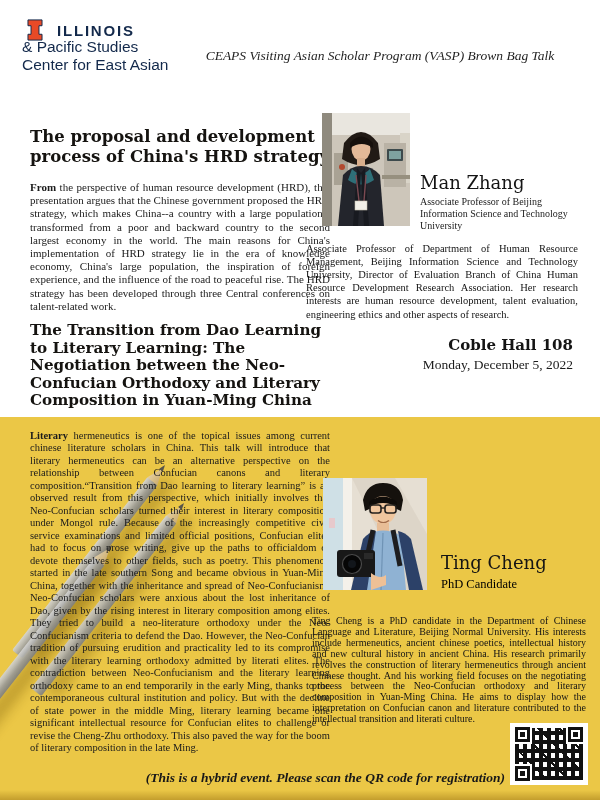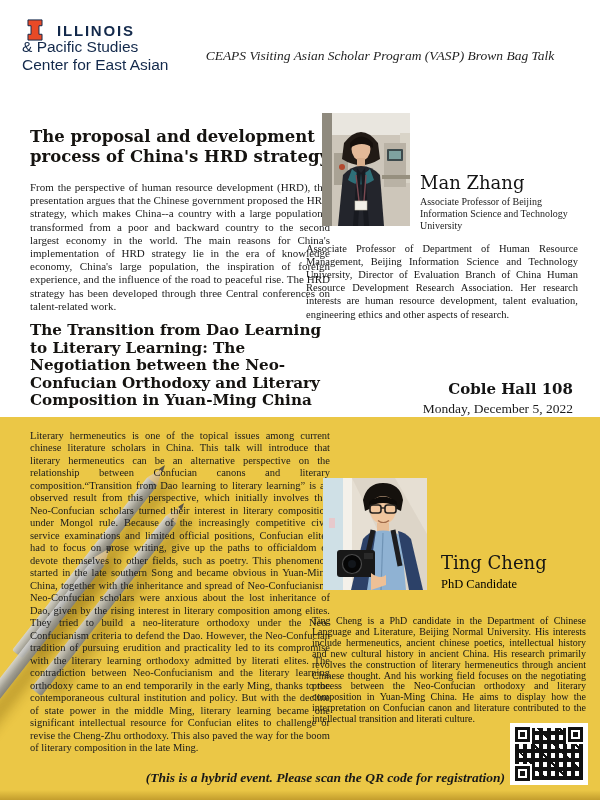--- a/index.html
+++ b/index.html
@@ -18,36 +18,36 @@
   
   .talk-title{position:absolute;left:30px;width:302px;font-family:"DejaVu Serif",serif;
               font-weight:bold;color:#151310;}
   .t1{top:127px;font-size:16.5px;line-height:19.5px;}
   .t2{top:322px;font-size:15.2px;line-height:17.6px;}
 
   
   .abstract{position:absolute;left:30px;width:300px;text-align:justify;color:#1b1b1b;z-index:2;}
   .a1{top:170px;font-size:11px;line-height:13.2px;}
   .a2{top:419px;font-size:10.5px;line-height:12.5px;}
-  .abstract b{font-weight:normal;}
+  .abstract b{font-weight:bold;}
 
   
   .speaker-name{position:absolute;font-family:"DejaVu Serif",serif;font-weight:normal;
                 font-size:18px;color:#141414;z-index:2;}
   .n1{left:420px;top:172px;}
   .n2{left:441px;top:552px;}
   .speaker-title-sm{position:absolute;left:420px;top:196px;width:170px;font-size:10px;
                     line-height:12px;color:#222;z-index:2;}
   .speaker-title-2{position:absolute;left:441px;top:577px;font-size:12.5px;color:#000000;z-index:2;}
   .bio{position:absolute;text-align:justify;color:#141414;z-index:2;}
   .b1{left:306px;top:231px;width:272px;font-size:10.5px;line-height:13.2px;}
   .b2{left:312px;top:606px;width:274px;font-size:10px;line-height:10.9px;}
 
   
-  .event-info{position:absolute;left:330px;top:336px;width:243px;text-align:right;z-index:2;margin-top:44px;}
+  .event-info{position:absolute;left:330px;top:336px;width:243px;text-align:right;z-index:2;}
   .loc-name{font-family:"DejaVu Serif",serif;font-weight:bold;font-size:15px;color:#141414;}
   .loc-addr{font-size:12.5px;margin-top:3px;color:#1b1b1b;}
   .ev-time{font-family:"DejaVu Serif",serif;font-weight:bold;font-size:15.5px;margin-top:11px;color:#141414;}
   .ev-date{font-size:13.5px;margin-top:3px;color:#1b1b1b;}
 
   
   .yellow-section{position:absolute;left:0;top:417px;width:600px;height:383px;
                   background:#EBC746;z-index:0;}
   .bottom-shade{position:absolute;left:0;bottom:0;width:600px;height:10px;z-index:3;
                 background:linear-gradient(180deg,rgba(130,90,5,0) 0%,rgba(130,90,5,.38) 100%);}

